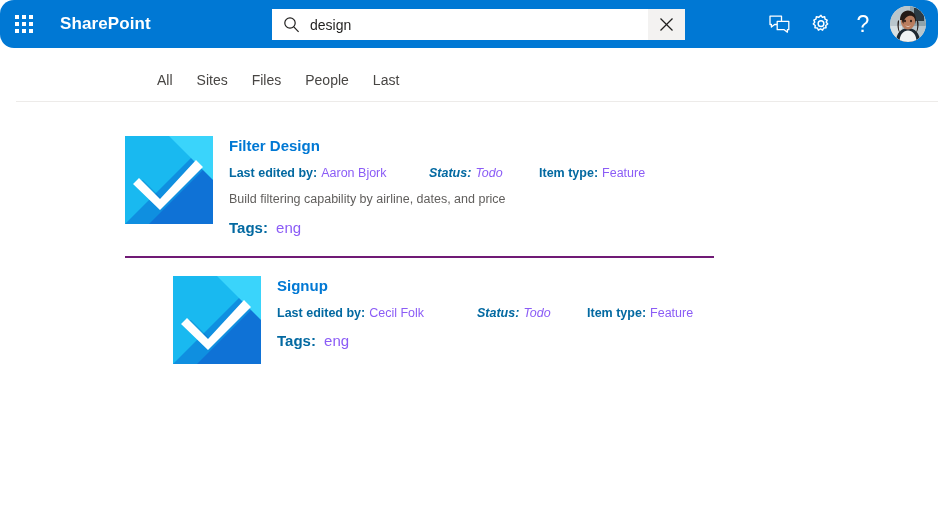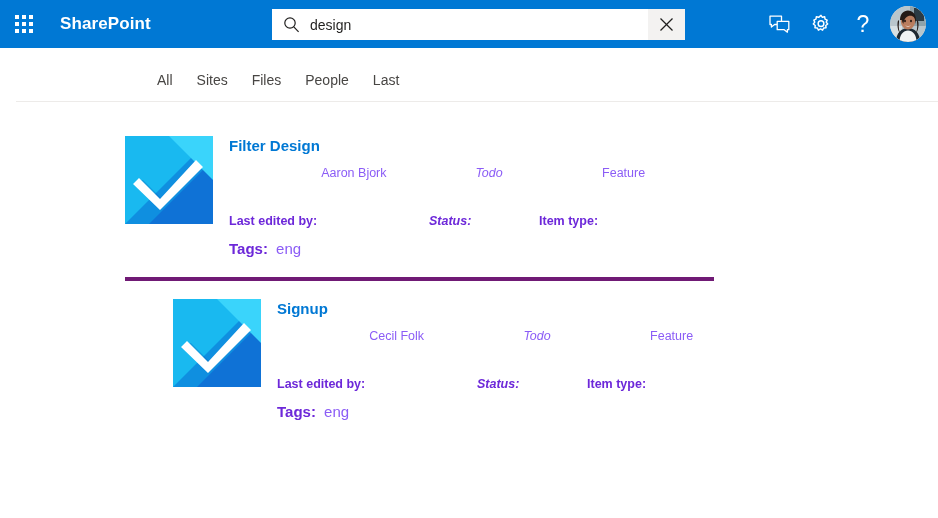--- a/index.html
+++ b/index.html
@@ -10,20 +10,21 @@
     overflow: hidden;
   }
 
   
   .suitebar {
     height: 48px;
     background: #0078d4;
     display: flex;
     align-items: center;
     position: relative;
+    border-radius: 14px;
   }
   .waffle {
     width: 48px; height: 48px;
     display: flex; align-items: center; justify-content: center;
     cursor: pointer;
   }
   .waffle-grid {
     display: grid;
     grid-template-columns: repeat(3, 4px);
     grid-template-rows: repeat(3, 4px);
@@ -142,21 +143,21 @@
   
   .results {
     padding: 34px 0 0 125px;
   }
   .result {
     display: flex;
     width: 589px;
     padding-bottom: 20px;
   }
   .result + .result { padding-top: 18px; padding-left: 48px; }
-  .result.divided { border-bottom: 4px solid #701a75; }
+  .result.divided { border-bottom: 2px solid #701a75; }
 
   .thumb {
     width: 88px; height: 88px;
     flex: 0 0 88px;
     margin-right: 16px;
     position: relative;
     overflow: hidden;
   }
 
   .body { padding-top: 1px; flex: 1 1 auto; }
@@ -170,21 +171,21 @@
   }
   .meta {
     display: flex;
     margin-top: 9px;
     font-size: 12.5px;
     line-height: 1.3;
   }
   .meta .field { display: flex; }
   .meta .f-author { width: 200px; }
   .meta .f-status { width: 110px; font-style: italic; }
-  .lbl { color: #6d28d9; font-weight: bold; margin-top: 48px; }
+  .lbl { color: #0369a1; font-weight: bold; }
   .val { color: #8b5cf6; margin-left: 4px; }
   .desc {
     margin-top: 10px;
     font-size: 12.5px;
     color: #605e5c;
     line-height: 1.35;
   }
   .desc b { color: #323130; font-weight: bold; }
   .tags {
     margin-top: 11px;
@@ -308,20 +309,23 @@
         </span>
         <span class="field f-status">
           <span class="lbl">Status:</span>
           <span class="val">Todo</span>
         </span>
         <span class="field">
           <span class="lbl">Item type:</span>
           <span class="val">Feature</span>
         </span>
       </div>
+      <div class="desc">
+        <span>Build filtering capability by airline, dates, and price</span><b></b><span></span>
+      </div>
       <div class="tags">
         <span class="lbl">Tags:</span>
         <span class="val">eng</span>
       </div>
     </div>
   </div>
 
   <div class="result">
     <div class="thumb">
       <svg width="88" height="88" viewBox="0 0 88 88" aria-hidden="true">

